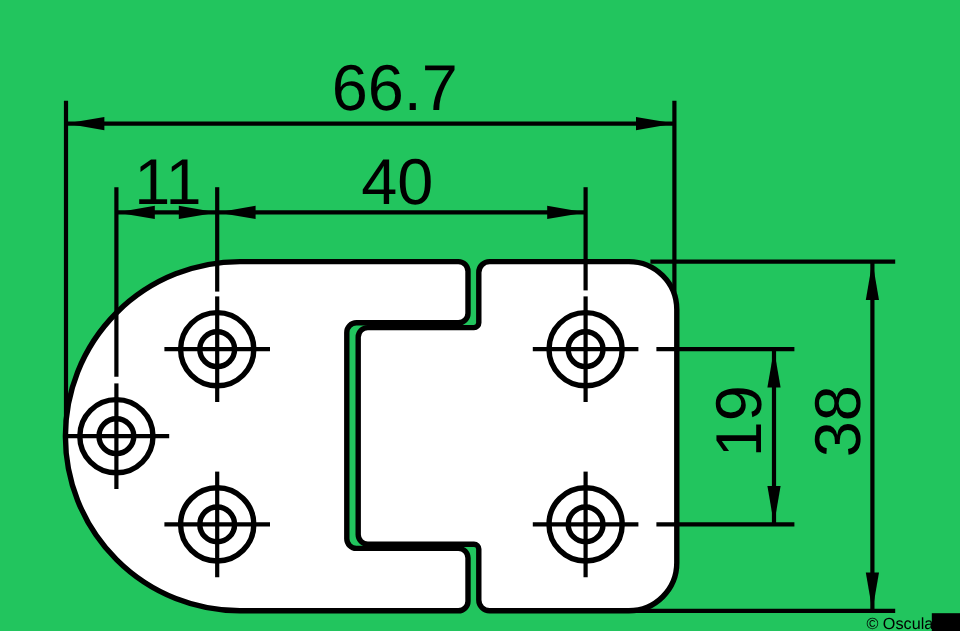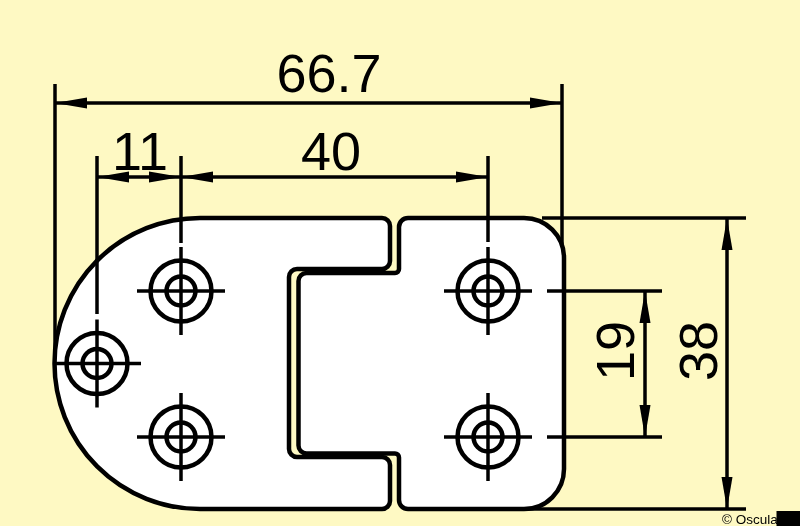--- a/index.html
+++ b/index.html
@@ -4,21 +4,21 @@
 <style>
   html, body {
     margin: 0;
     padding: 0;
     background: #ffffff;
   }
   .drawing-stage {
     position: relative;
     width: 800px;
     height: 526px;
-    background: #fef9c3;
+    background: #22c55e;
     overflow: hidden;
     font-family: "Liberation Sans", sans-serif;
     text-align: right;
   }
   svg text {
     font-family: "Liberation Sans", sans-serif;
     fill: #000000;
   }
   .dim-text {
     font-size: 54px;

